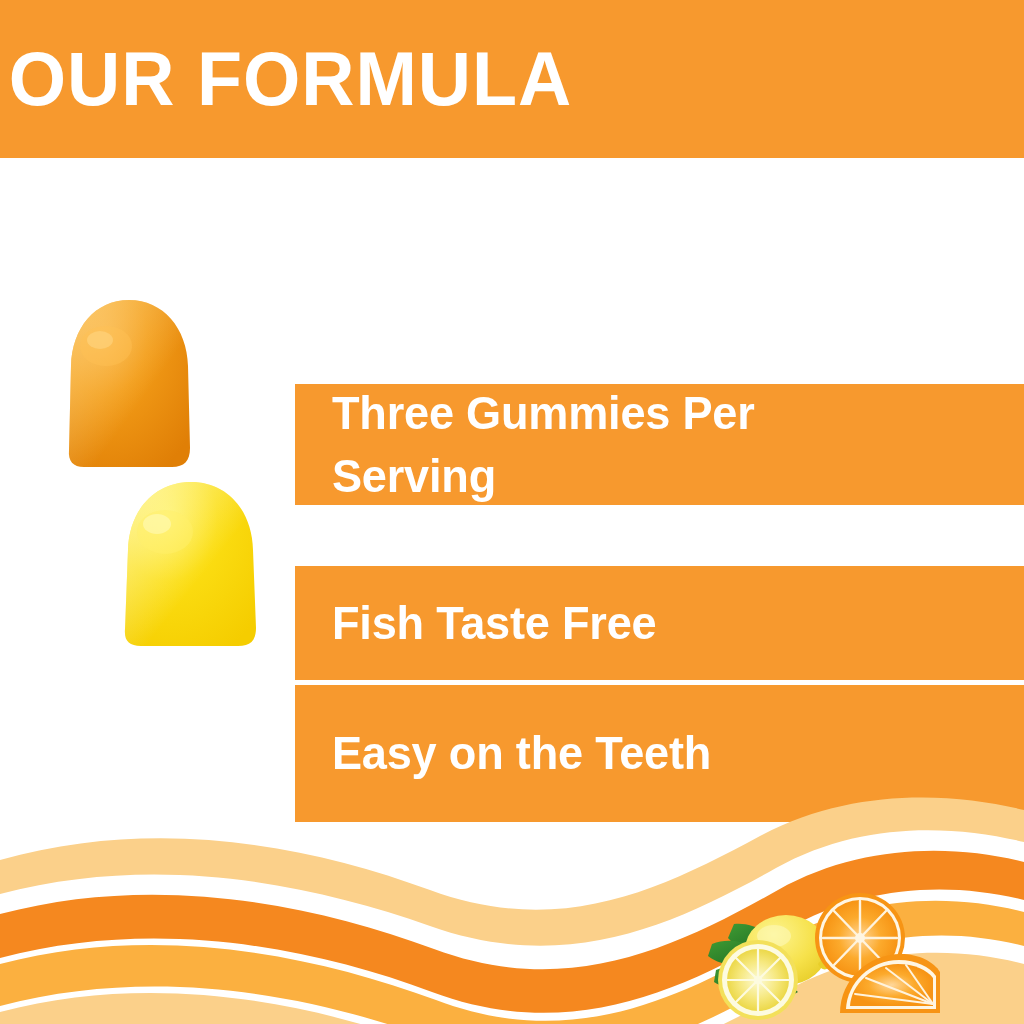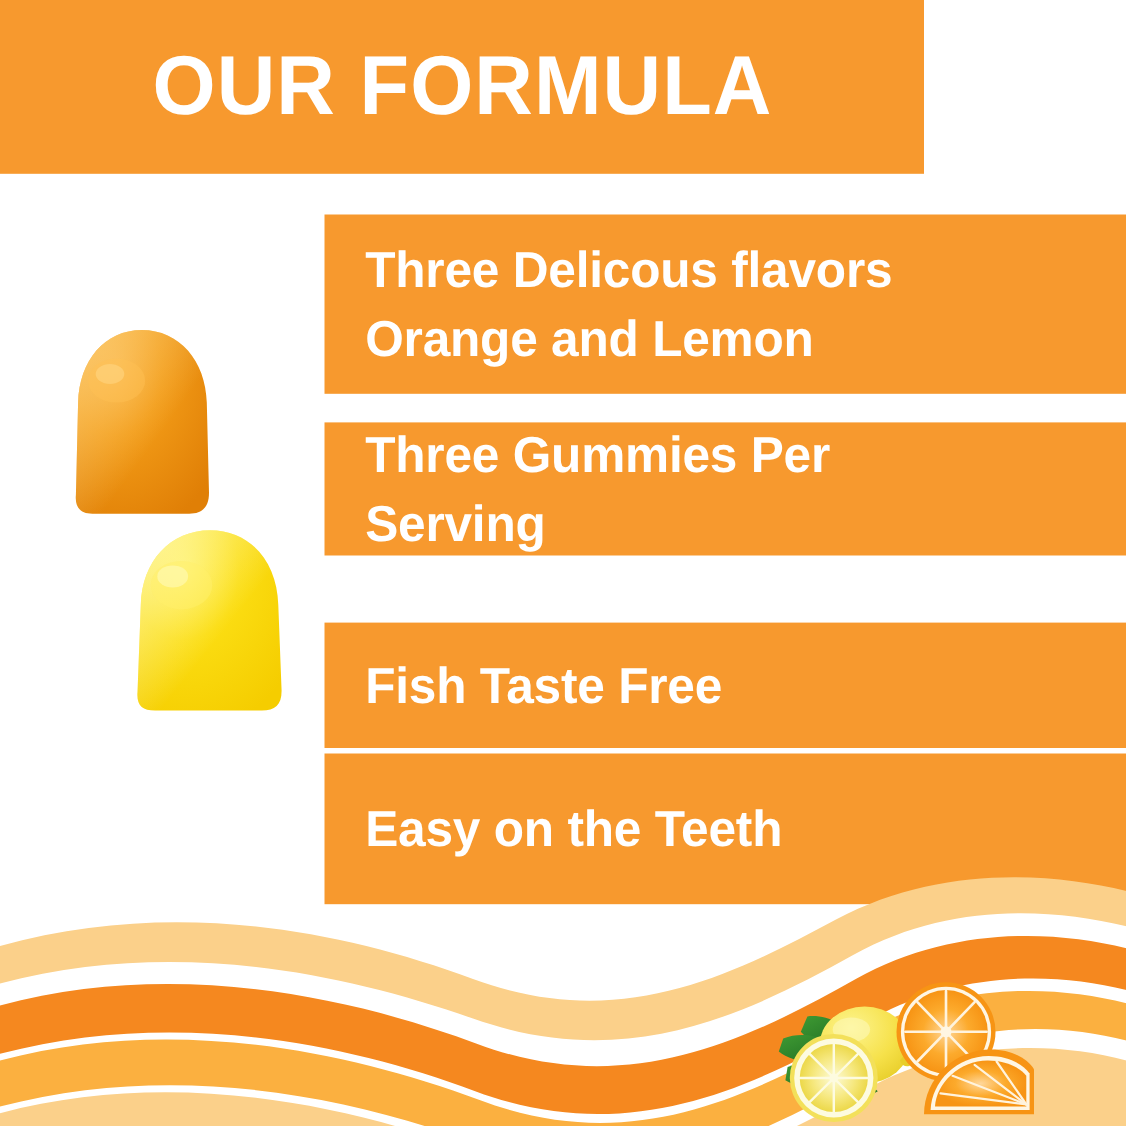--- a/index.html
+++ b/index.html
@@ -17,26 +17,26 @@
     height: 1024px;
     background: #ffffff;
     overflow: hidden;
   }
 
   
   .header-band {
     position: absolute;
     left: 0;
     top: 0;
-    width: 840px;
+    width: 1024px;
     height: 158px;
     background: #f7992e;
     display: flex;
     align-items: center;
-    justify-content: center;
+    justify-content: flex-start;
   }
   .header-title {
     color: #ffffff;
     font-family: "Liberation Sans", sans-serif;
     font-weight: bold;
     font-size: 76px;
     letter-spacing: 1px;
     line-height: 1;
     white-space: nowrap;
     text-align: center;
@@ -142,26 +142,20 @@
       </defs>
       <path d="M70 2 C106 2 131 30 132 70 L135 148 C135 161 129 166 117 166
                L20 166 C8 166 3 161 4 149 L7 70 C8 30 34 2 70 2 Z" fill="url(#gYe)"></path>
       <path d="M70 2 C106 2 131 30 132 70 L135 148 C135 161 129 166 117 166
                L20 166 C8 166 3 161 4 149 L7 70 C8 30 34 2 70 2 Z" fill="url(#gYeSheen)"></path>
       <ellipse cx="44" cy="52" rx="28" ry="22" fill="#fff06a" opacity=".5"></ellipse>
       <ellipse cx="36" cy="44" rx="14" ry="10" fill="#fffbc0" opacity=".55"></ellipse>
     </svg>
   </div>
 
-  <div class="feature-bar" id="bar-1">
-    <div class="feature-text">
-      <span>Three Delicous flavors</span><br>
-      <span>Orange and Lemon</span>
-    </div>
-  </div>
 
   <div class="feature-bar" id="bar-2">
     <div class="feature-text">
       <span>Three Gummies Per</span><br>
       <span>Serving</span>
     </div>
   </div>
 
   <div class="feature-bar" id="bar-3">
     <div class="feature-text">Fish Taste Free</div>

